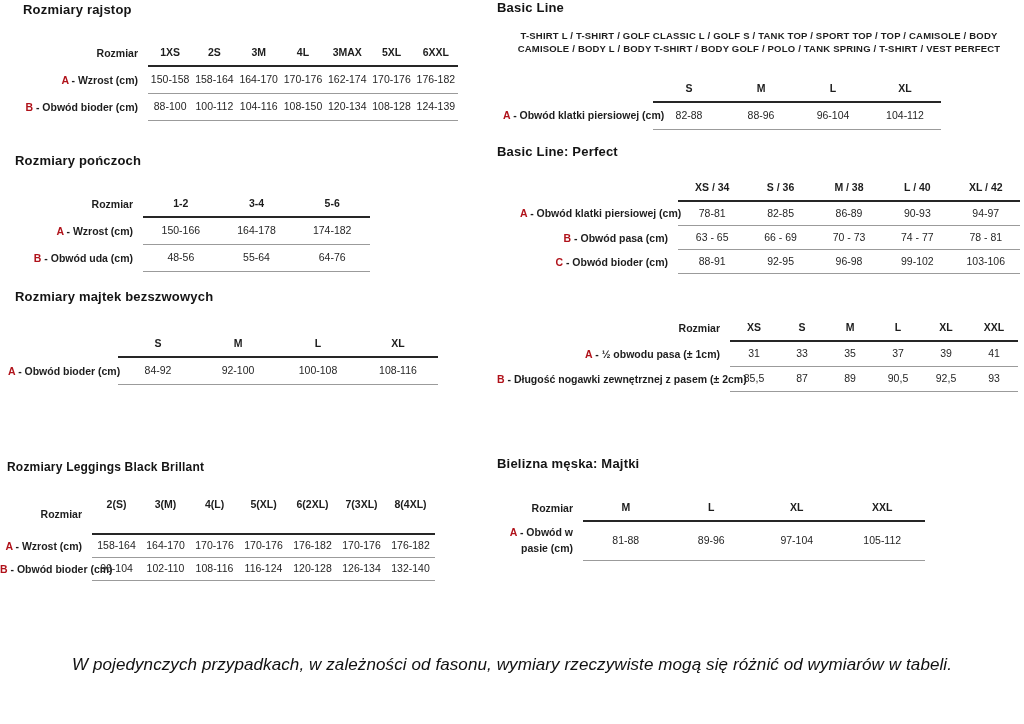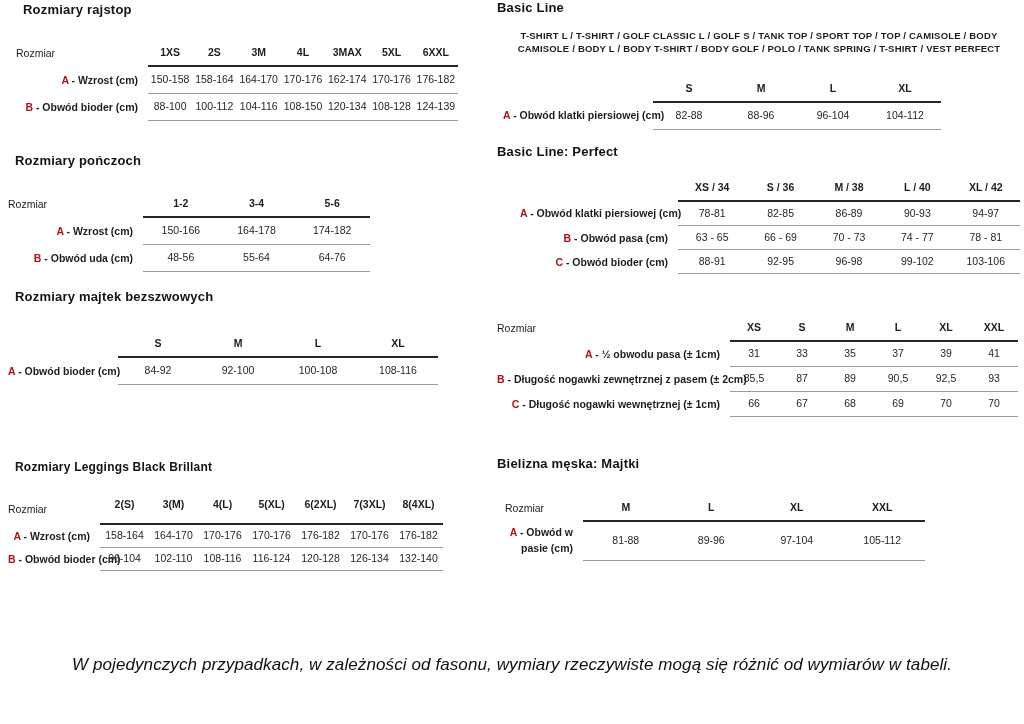--- a/index.html
+++ b/index.html
@@ -21,22 +21,22 @@
   .sec-subtitle {
     margin-top:15px; font-size:9.5px; font-weight:bold;
     text-align:center; line-height:1.35; color:#1d1d1d;
     letter-spacing:.2px;
   }
   table.size-table { border-collapse:collapse; table-layout:fixed; }
   table.size-table th, table.size-table td {
     font-size:10.5px; white-space:nowrap;
   }
   th.corner {
-    text-align:left; padding:4px 10px 6px 0;
-    font-weight:normal; color:#1d1d1d; overflow:visible;
+    text-align:right; padding:4px 10px 6px 0;
+    font-weight:bold; color:#1d1d1d; overflow:visible;
   }
   th.col {
     text-align:center; padding:4px 2px 7px;
     border-bottom:2px solid #262626; font-weight:bold; color:#1d1d1d;
   }
   td.rowlabel {
     text-align:right; padding:0 10px 0 0;
     font-weight:bold; color:#1d1d1d; overflow:visible;
   }
   td.val {
@@ -54,26 +54,26 @@
   .sec-ponczochy { left:8px; top:153px; width:365px; }
   .sec-ponczochy .sec-title { margin-left:7px; }
   .sec-ponczochy table { margin-top:25px; width:362px; }
   .sec-ponczochy th.corner { width:135px; }
 
   .sec-majtki-bezszwowe { left:8px; top:289px; width:442px; }
   .sec-majtki-bezszwowe .sec-title { margin-left:7px; }
   .sec-majtki-bezszwowe table { margin-top:29px; width:430px; }
   .sec-majtki-bezszwowe th.corner { width:110px; }
 
-  .sec-leggings { left:8px; top:460px; width:442px; }
+  .sec-leggings { left:0; top:460px; width:442px; }
   .sec-leggings .sec-title { margin-left:7px; font-size:12px; }
   .sec-leggings table { margin-top:21px; width:435px; }
   .sec-leggings th.corner { width:92px; }
   .sec-leggings th, .sec-leggings td { font-size:9.5px; }
-  .sec-leggings th.col { padding:3px 1px 13px;margin-top:22px; }
+  .sec-leggings th.col { padding:3px 1px 23px;margin-top:22px; }
   .sec-leggings td.val { padding:4px 1px 6px; }
 
   .sec-basic-line { left:497px; top:0px; width:524px; }
   .sec-basic-line table { margin-top:22px; margin-left:6px; width:438px; }
   .sec-basic-line th.corner { width:150px; }
 
   .sec-perfect { left:497px; top:144px; width:524px; }
   .sec-perfect table { margin-top:18px; margin-left:23px; width:500px; }
   .sec-perfect th.corner { width:158px; }
   .sec-perfect td.val { padding:5px 2px 6px; }
@@ -318,29 +318,20 @@
             </tr>
             <tr>
               <td class="rowlabel"><span class="letter" style="color: rgb(176, 18, 26);">B</span> <span>- Długość nogawki zewnętrznej z pasem (± 2cm)</span></td>
               <td class="val">85,5</td>
               <td class="val">87</td>
               <td class="val">89</td>
               <td class="val">90,5</td>
               <td class="val">92,5</td>
               <td class="val">93</td>
             </tr>
-            <tr>
-              <td class="rowlabel"><span class="letter" style="color: rgb(176, 18, 26);">C</span> <span>- Długość nogawki wewnętrznej (± 1cm)</span></td>
-              <td class="val">66</td>
-              <td class="val">67</td>
-              <td class="val">68</td>
-              <td class="val">69</td>
-              <td class="val">70</td>
-              <td class="val">70</td>
-            </tr>
           </tbody>
         </table>
       </section>
       <section class="section sec-majtki-meskie">
         <h2 class="sec-title">Bielizna męska: Majtki</h2>
         <table class="size-table">
           <thead>
             <tr>
               <th class="corner">Rozmiar</th>
               <th class="col">M</th>

